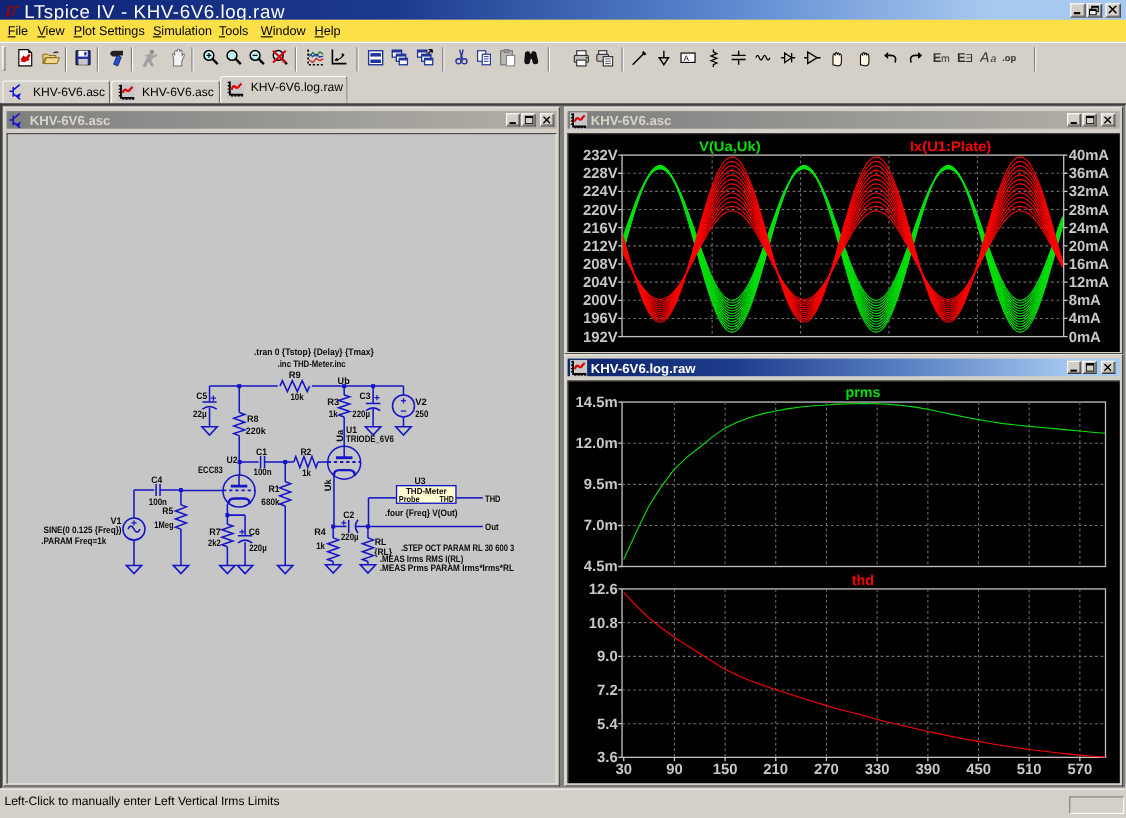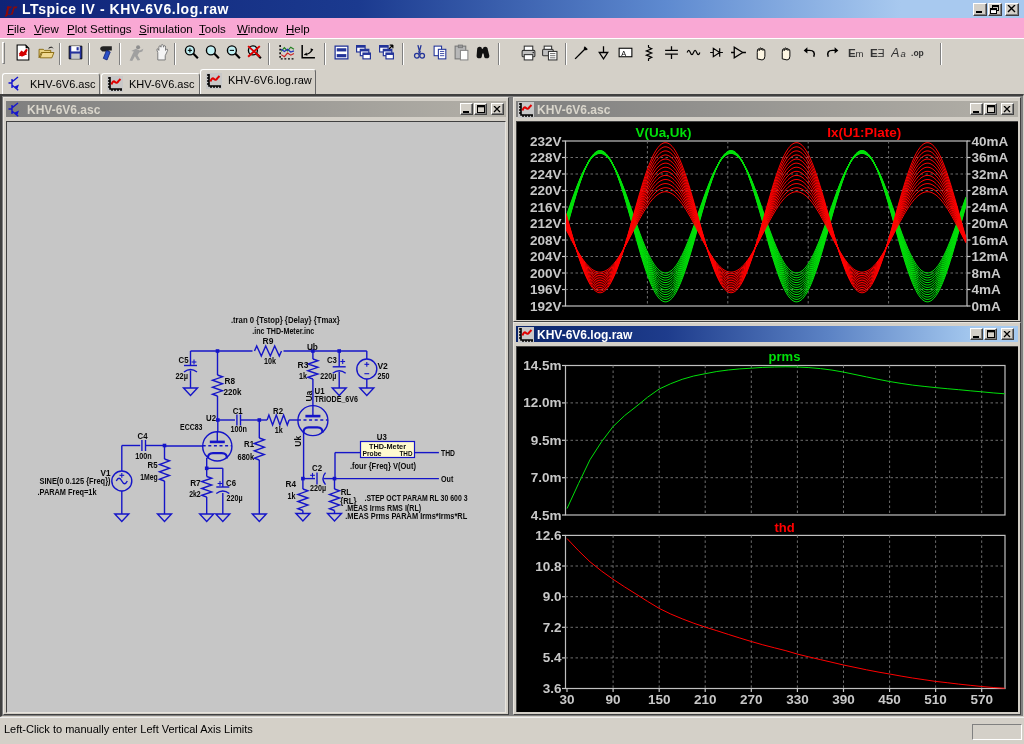--- a/index.html
+++ b/index.html
@@ -1,20 +1,20 @@
 <!DOCTYPE html>
 <html><head><meta charset="utf-8"><style>
 * { margin:0; padding:0; box-sizing:border-box; }
 html,body { width:1024px; height:744px; overflow:hidden; font-family:"Liberation Sans",sans-serif; background:#d4d0c8; }
 .abs { position:absolute; }
 #titlebar { position:absolute; left:0; top:0; width:1024px; height:18px;
   background:linear-gradient(90deg,#0f2377 0%,#1b3a8f 35%,#5e8ad0 65%,#a8c9ef 88%); }
-#titlebar .t { position:absolute; left:22px; top:1px; color:#fff; font-size:14px; font-weight:bold; letter-spacing:0.55px; }
+#titlebar .t { position:absolute; left:22px; top:1px; color:#fff; font-size:17px; font-weight:normal; letter-spacing:0.55px; }
 #titlebar .logo { position:absolute; left:4px; top:3px; }
-#menubar { position:absolute; left:0; top:18px; width:1024px; height:20px; background:#f9a8d4; font-size:11.5px; color:#000; }
+#menubar { position:absolute; left:0; top:18px; width:1024px; height:20px; background:#fde047; font-size:11.5px; color:#000; }
 #menubar span.m { position:absolute; top:5px; }
 u { text-decoration:underline; }
 #toolbar { position:absolute; left:0; top:38px; width:1024px; height:30px; background:#d4d0c8; border-top:1px solid #fff; }
 #toolbar .grip { position:absolute; left:2px; top:3px; width:3px; height:22px; border-top:1px solid #fff; border-left:1px solid #fff; border-right:1px solid #808080; border-bottom:1px solid #808080; }
 .ticon { position:absolute; top:5px; width:17px; height:17px; }
 .tsep { position:absolute; top:4px; width:2px; height:22px; border-left:1px solid #808080; border-right:1px solid #fff; }
 #tabbar { position:absolute; left:0; top:68px; width:1024px; height:26px; background:#d4d0c8; }
 .tab { position:absolute; background:#d4d0c8; border-top:1.5px solid #fff; border-left:1.5px solid #fff; border-right:1.5px solid #666; border-top-left-radius:3px; border-top-right-radius:3px; font-size:11px; }
 .tab .ti { position:absolute; left:5px; top:2px; }
 .tab .tx { position:absolute; left:27px; top:4px; white-space:nowrap; }
@@ -701,15 +701,15 @@
 <line x1="935.1" y1="688.5" x2="935.1" y2="692" class="tick"></line>
 <text x="981.2" y="704" text-anchor="middle" class="al">570</text>
 <line x1="981.2" y1="688.5" x2="981.2" y2="692" class="tick"></line>
 <text x="784" y="361" text-anchor="middle" style="font-size:13px;font-weight:bold" fill="#00e00a">prms</text>
 <text x="784" y="532" text-anchor="middle" style="font-size:13px;font-weight:bold" fill="#ff0000">thd</text>
 <polyline points="566.5,508.6 578.0,483.6 589.5,459.7 601.1,441.7 612.6,426.5 624.1,415.6 635.6,406.6 647.1,397.2 658.7,389.0 670.2,383.7 681.7,379.3 693.2,376.0 704.7,373.7 716.3,371.5 727.8,370.0 739.3,368.9 750.8,368.2 762.3,367.4 773.9,367.0 785.4,366.8 796.9,367.0 808.4,367.6 819.9,368.6 831.5,370.1 843.0,372.1 854.5,374.5 866.0,376.9 877.5,379.3 889.1,381.5 900.6,383.4 912.1,385.1 923.6,386.4 935.1,387.6 946.7,388.7 958.2,389.7 969.7,390.8 981.2,391.8 992.7,392.9 1004.3,393.8" fill="none" stroke="#00e00a" stroke-width="1"></polyline>
 <polyline points="566.5,538.5 578.0,550.7 589.5,561.8 601.1,571.1 612.6,579.3 624.1,586.9 635.6,594.1 647.1,601.4 658.7,608.4 670.2,614.0 681.7,618.8 693.2,623.2 704.7,627.1 716.3,630.7 727.8,634.4 739.3,638.0 750.8,641.5 762.3,644.8 773.9,647.8 785.4,650.7 796.9,654.1 808.4,656.9 819.9,659.6 831.5,662.3 843.0,665.0 854.5,667.4 866.0,669.8 877.5,672.0 889.1,674.0 900.6,676.1 912.1,678.0 923.6,679.7 935.1,681.4 946.7,682.7 958.2,684.1 969.7,685.3 981.2,686.5 992.7,687.5 1004.3,688.3" fill="none" stroke="#ff0000" stroke-width="1"></polyline>
 </svg>
 
 <div id="statusbar">
-  <span class="s">Left-Click to manually enter Left Vertical Axis Limits</span>
+  <span class="s">Left-Click to manually enter Left Vertical Irms Limits</span>
   <div class="pane"></div>
 </div>
 
 </body></html>

